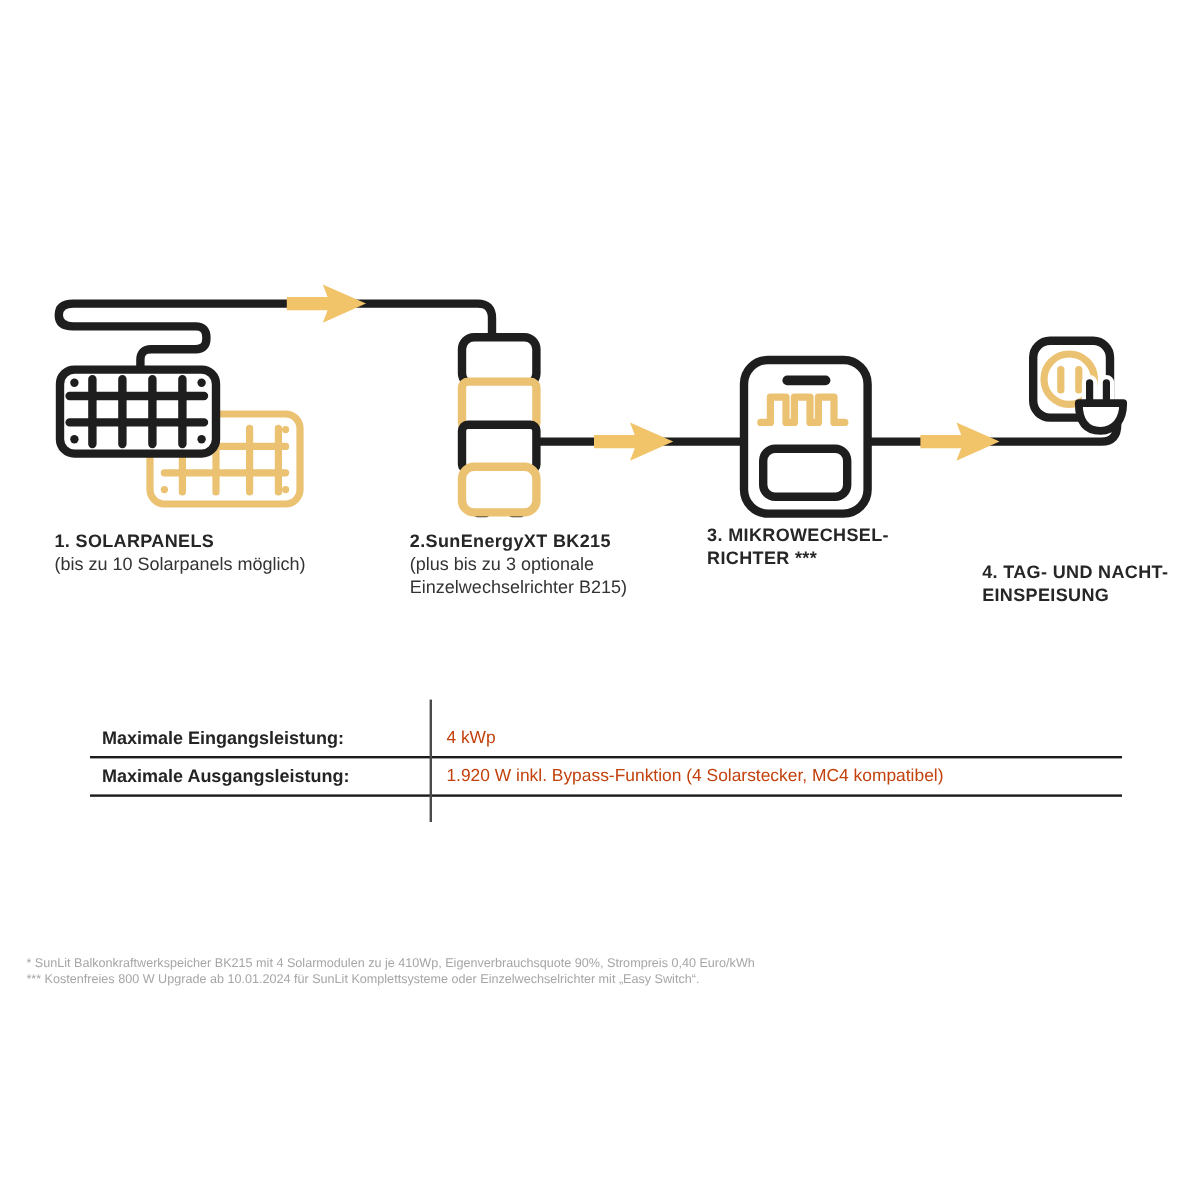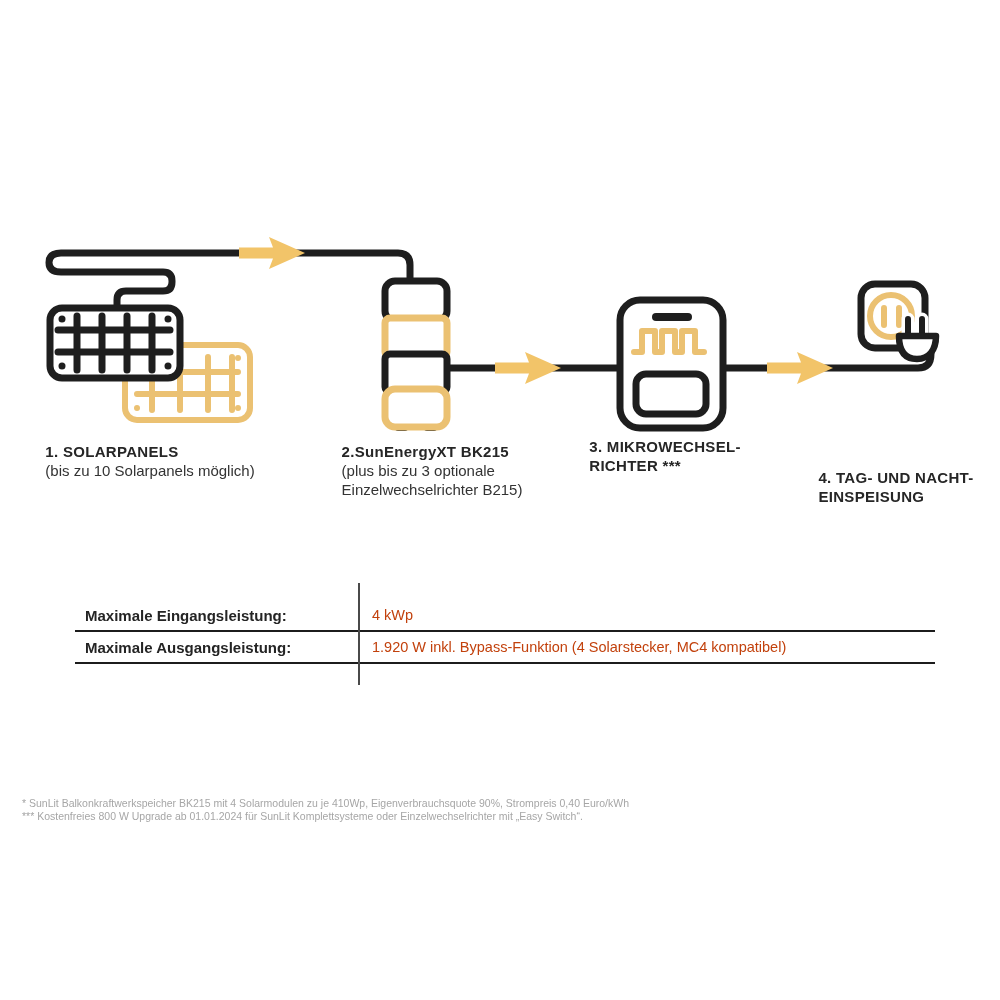--- a/index.html
+++ b/index.html
@@ -122,16 +122,16 @@
     </div>
     <div class="spec-row">
       <div class="spec-label">Maximale Ausgangsleistung:</div>
       <div class="spec-value">1.920 W inkl. Bypass-Funktion (4 Solarstecker, MC4 kompatibel)</div>
     </div>
   </div>
   <div class="vdivider"></div>
 
   <div class="footnotes">
     <div>* SunLit Balkonkraftwerkspeicher BK215 mit 4 Solarmodulen zu je 410Wp, Eigenverbrauchsquote 90%, Strompreis 0,40 Euro/kWh</div>
-    <div>*** Kostenfreies 800 W Upgrade ab 01.01.2024 für SunLit Komplettsysteme oder Einzelwechselrichter mit „Easy Switch“.</div>
+    <div>*** Kostenfreies 800 W Upgrade ab 10.01.2024 für SunLit Komplettsysteme oder Einzelwechselrichter mit „Easy Switch“.</div>
   </div>
 
 </div>
 
 </body></html>

